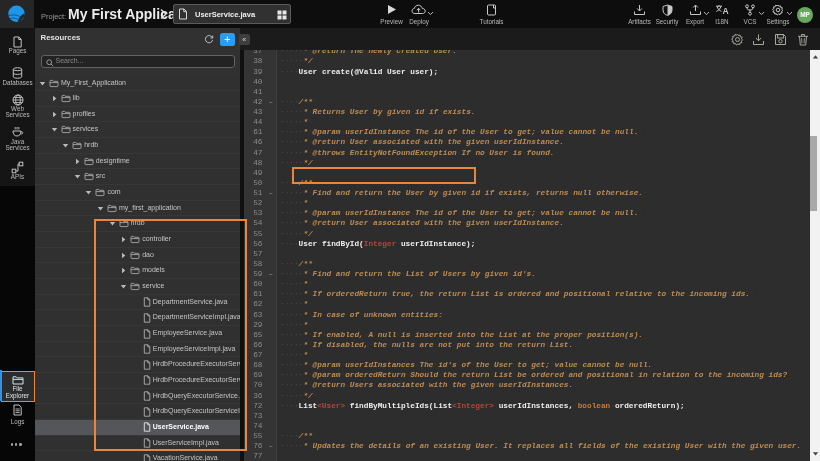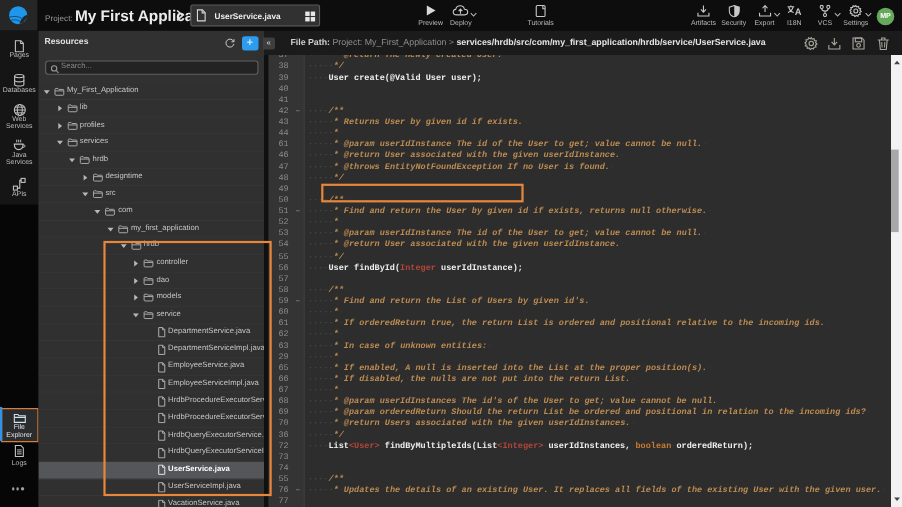--- a/index.html
+++ b/index.html
@@ -594,21 +594,20 @@
               <path d="M4.8 0.9 L4.8 2.8 L6.7 2.8" fill="none" stroke="#b0b0b0" stroke-width="0.9"></path>
             </svg>
           </span>
           <span class="tn" style="left:117.8px">VacationService.java</span>
         </div>
       </div>
   </div>
   <div id="colbtn">«</div>
 
   <div id="edhead">
-    <div id="fpath"><span class="w1">File Path:</span> Project: My_First_Application &gt; <span class="w2">services/hrdb/src/com/my_first_application/hrdb/service/UserService.java</span></div>
     <div style="position:absolute;left:497.4px;top:4.5px;width:13px;height:13px;margin-left:-6.5px">
         <svg width="13" height="13" viewBox="0 0 13 13">
           <circle cx="6.5" cy="6.5" r="2" stroke="#a9a79d" stroke-width="1" fill="none"></circle>
           <path d="M6.5 1.2 L7.4 2.6 L9.1 2.1 L9.4 3.9 L11.2 4.2 L10.4 5.8 L11.7 7 L10.3 8.1 L10.8 9.8 L9 9.9 L8.5 11.6 L6.9 10.9 L5.6 12.1 L4.6 10.6 L2.9 10.9 L2.7 9.1 L1 8.7 L1.9 7.2 L0.7 5.9 L2.1 4.9 L1.7 3.2 L3.5 3.1 L4 1.4 L5.6 2.2 Z" stroke="#a9a79d" stroke-width="1" fill="none"></path>
         </svg>
       </div>
       <div style="position:absolute;left:518.6px;top:4.5px;width:13px;height:13px;margin-left:-6.5px">
         <svg width="13" height="13" viewBox="0 0 13 13">
           <path d="M6.5 1.5 L6.5 7.5 M4 5 L6.5 7.8 L9 5" stroke="#a9a79d" stroke-width="1" fill="none"></path>
           <path d="M1.5 8 L1.5 11.5 L11.5 11.5 L11.5 8" stroke="#a9a79d" stroke-width="1" fill="none"></path>

